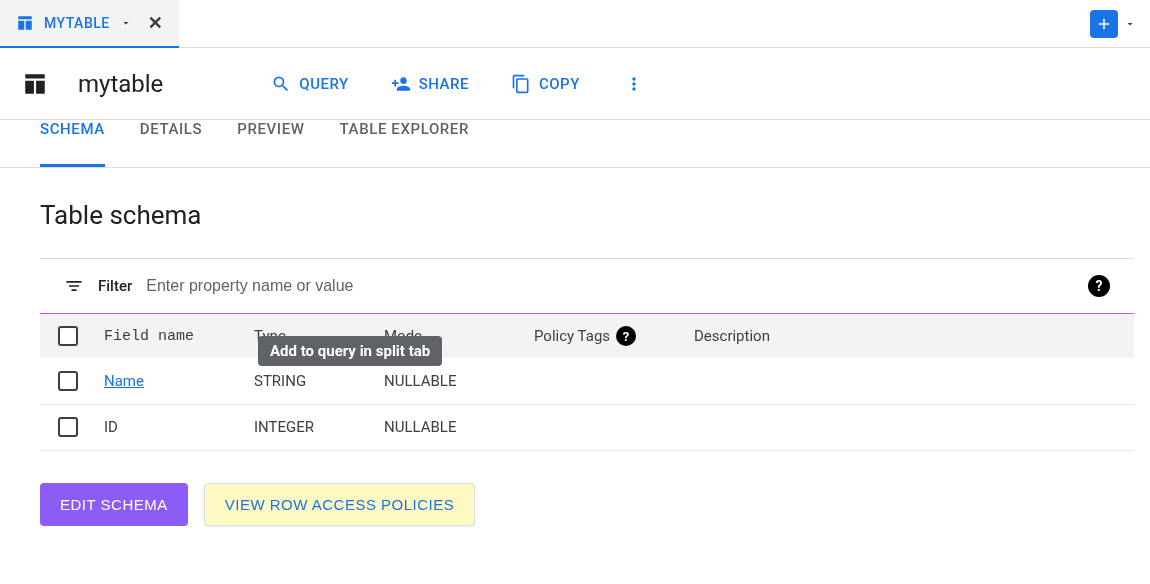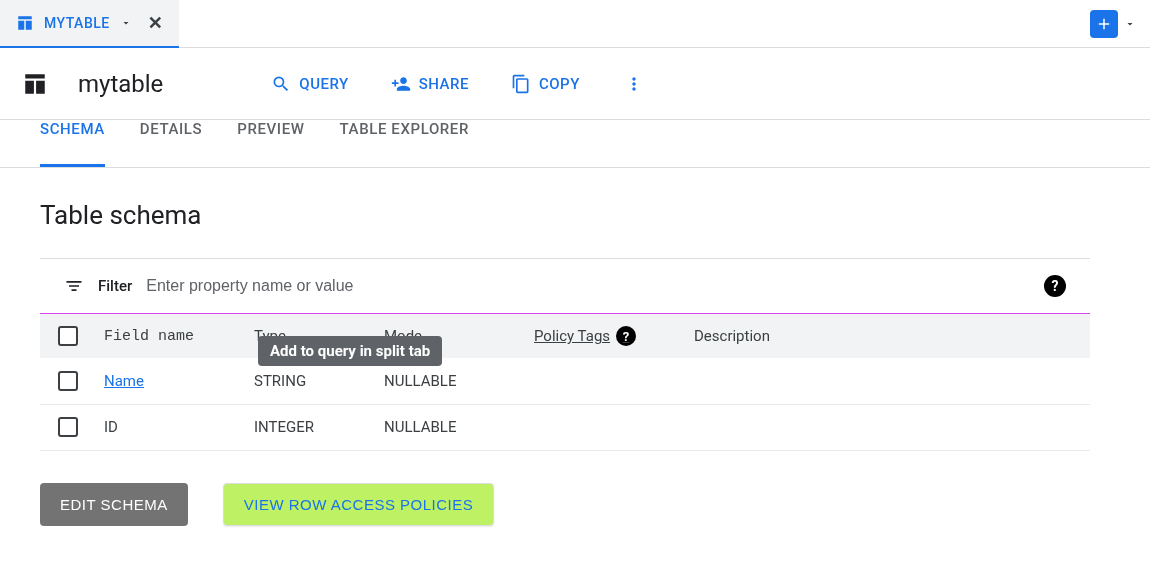--- a/index.html
+++ b/index.html
@@ -16,49 +16,49 @@
   .header-title { font-size: 24px; color: #202124; font-weight: 400; margin-left: 12px; }
   .header-spacer { width: 60px; }
   .action-btn { display: flex; align-items: center; gap: 8px; color: #1a73e8; font-weight: 500; font-size: 15px; letter-spacing: 0.5px; padding: 8px 12px; cursor: pointer; }
   .action-btn svg { fill: #1a73e8; }
   .more-btn { color: #1a73e8; font-size: 22px; padding: 8px 14px; }
   
   .subtabs { display: flex; height: 48px; border-bottom: 1px solid #dadce0; padding-left: 40px; gap: 35px; }
   .subtab { font-size: 15px; font-weight: 500; letter-spacing: 0.6px; color: #5f6368; padding-bottom: 14px; }
   .subtab.active { color: #1a73e8; border-bottom: 3px solid #1a73e8; padding-bottom: 11px; }
   
-  .content { padding: 32px 60px 0 40px; }
+  .content { padding: 32px 16px 0 40px; }
   .section-title { font-size: 26px; font-weight: 400; color: #202124; margin-bottom: 28px; }
   
   .filter-row { display: flex; align-items: center; height: 56px; border-top: 1px solid #dadce0; border-bottom: 1px solid #d946ef; padding: 0 24px; gap: 14px; position: relative; }
   .filter-label { font-weight: 500; font-size: 15px; }
   .filter-input { border: none; outline: none; font-size: 16px; color: #5f6368; flex: 1; background: transparent; }
   .filter-input::placeholder { color: #5f6368; }
   .help-circle { width: 22px; height: 22px; background: #000; color: #fff; border-radius: 50%; display: flex; align-items: center; justify-content: center; font-weight: bold; font-size: 14px; }
   
   .table-wrap { position: relative; }
   .schema-table { width: 100%; border-collapse: collapse; }
   .schema-table thead tr { background: #f1f3f4; height: 44px; }
   .schema-table th { text-align: left; font-weight: 400; font-size: 15px; color: #3c4043; padding: 0 8px; }
   .schema-table td { font-size: 15px; color: #3c4043; padding: 0 8px; height: 46px; border-bottom: 1px solid #e8eaed; }
   .schema-table th:first-child, .schema-table td:first-child { width: 56px; text-align: center; }
   .col-fieldname { width: 150px; font-family: Liberation Mono, monospace; }
   .col-type { width: 130px; }
   .col-mode { width: 150px; }
   .col-policy { width: 160px; }
   .checkbox { width: 20px; height: 20px; border: 2.5px solid #3c4043; border-radius: 3px; display: inline-block; vertical-align: middle; background: #fff; }
   .link-cell { color: #1a73e8; text-decoration: underline; cursor: pointer; }
-  .policy-header { display: flex; align-items: center; gap: 6px; text-decoration: underline; }
+  .policy-header { display: flex; align-items: center; gap: 6px; }
   .help-small { width: 20px; height: 20px; background: #000; color: #fff; border-radius: 50%; display: flex; align-items: center; justify-content: center; font-weight: bold; font-size: 13px; }
   
   .tooltip { position: absolute; top: 22px; left: 218px; background: #5f6368; color: #fff; padding: 6px 12px; border-radius: 4px; font-size: 15px; z-index: 10; font-weight: bold; }
   
   .button-row { display: flex; gap: 16px; margin-top: 32px; }
-  .btn-primary { background: #737373; color: #fff; border: none; border-radius: 4px; padding: 12px 20px; font-size: 15px; font-weight: 500; letter-spacing: 0.5px; cursor: pointer; }
-  .btn-outline { background: #bef264; color: #1a73e8; border: 1px solid #dadce0; border-radius: 4px; padding: 12px 20px; font-size: 15px; font-weight: 500; letter-spacing: 0.5px; cursor: pointer; box-shadow: 0 1px 2px rgba(0,0,0,0.08); margin-left: 19px; }
+  .btn-primary { background: #8b5cf6; color: #fff; border: none; border-radius: 4px; padding: 12px 20px; font-size: 15px; font-weight: 500; letter-spacing: 0.5px; cursor: pointer; }
+  .btn-outline { background: #fef9c3; color: #1a73e8; border: 1px solid #dadce0; border-radius: 4px; padding: 12px 20px; font-size: 15px; font-weight: 500; letter-spacing: 0.5px; cursor: pointer; box-shadow: 0 1px 2px rgba(0,0,0,0.08); }
   
   svg { display: block; }
 </style>
 </head>
 <body>
 
 <div class="tab-strip">
   <div class="tab-item">
     <span>
       <svg width="18" height="18" viewBox="0 0 24 24" fill="#1a73e8">

